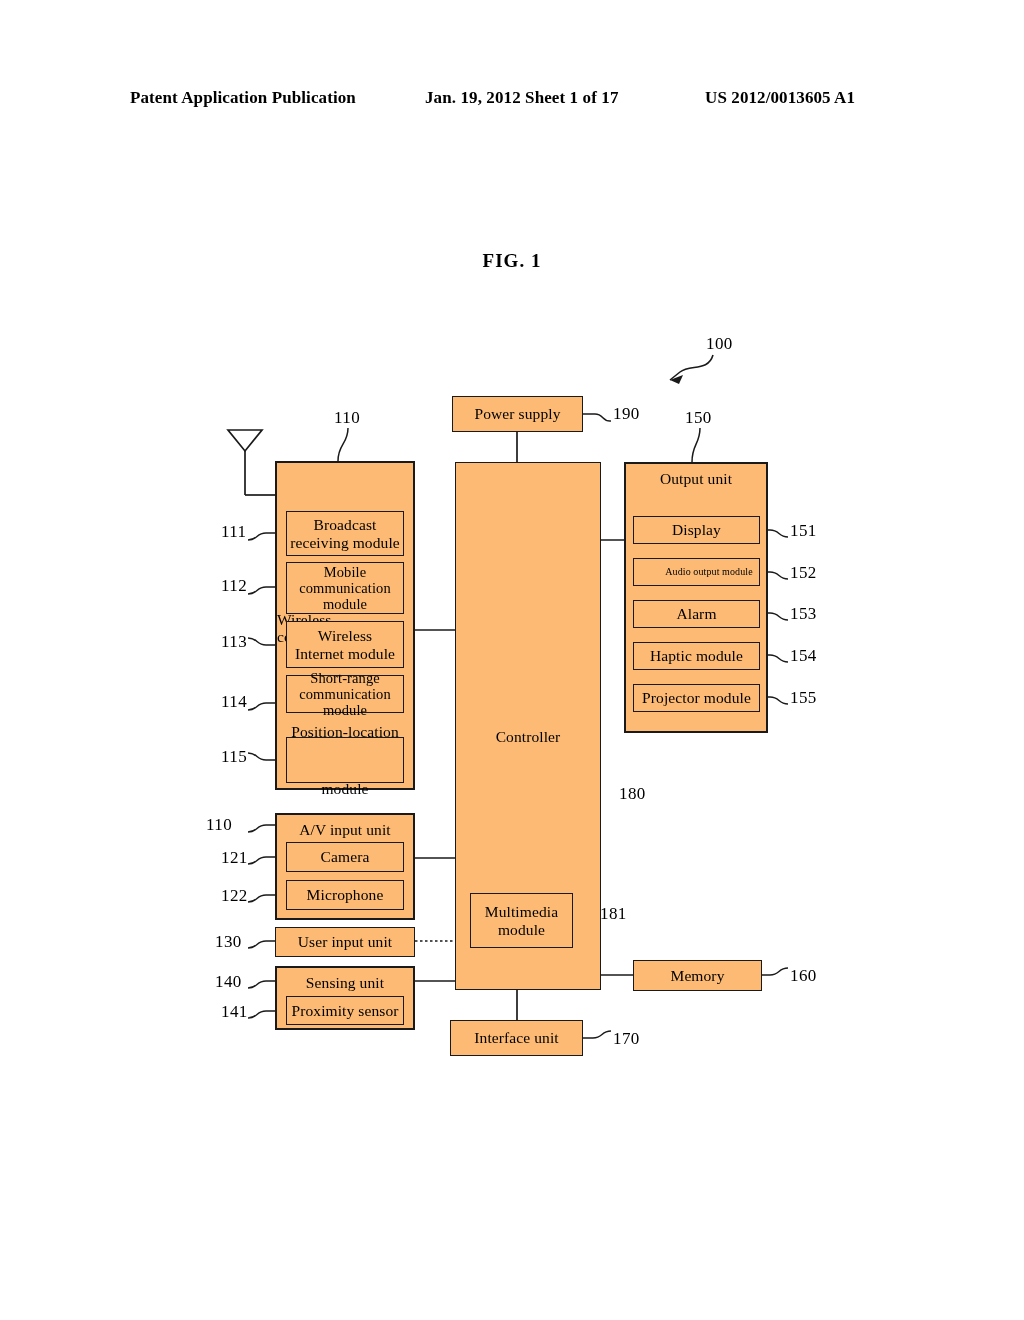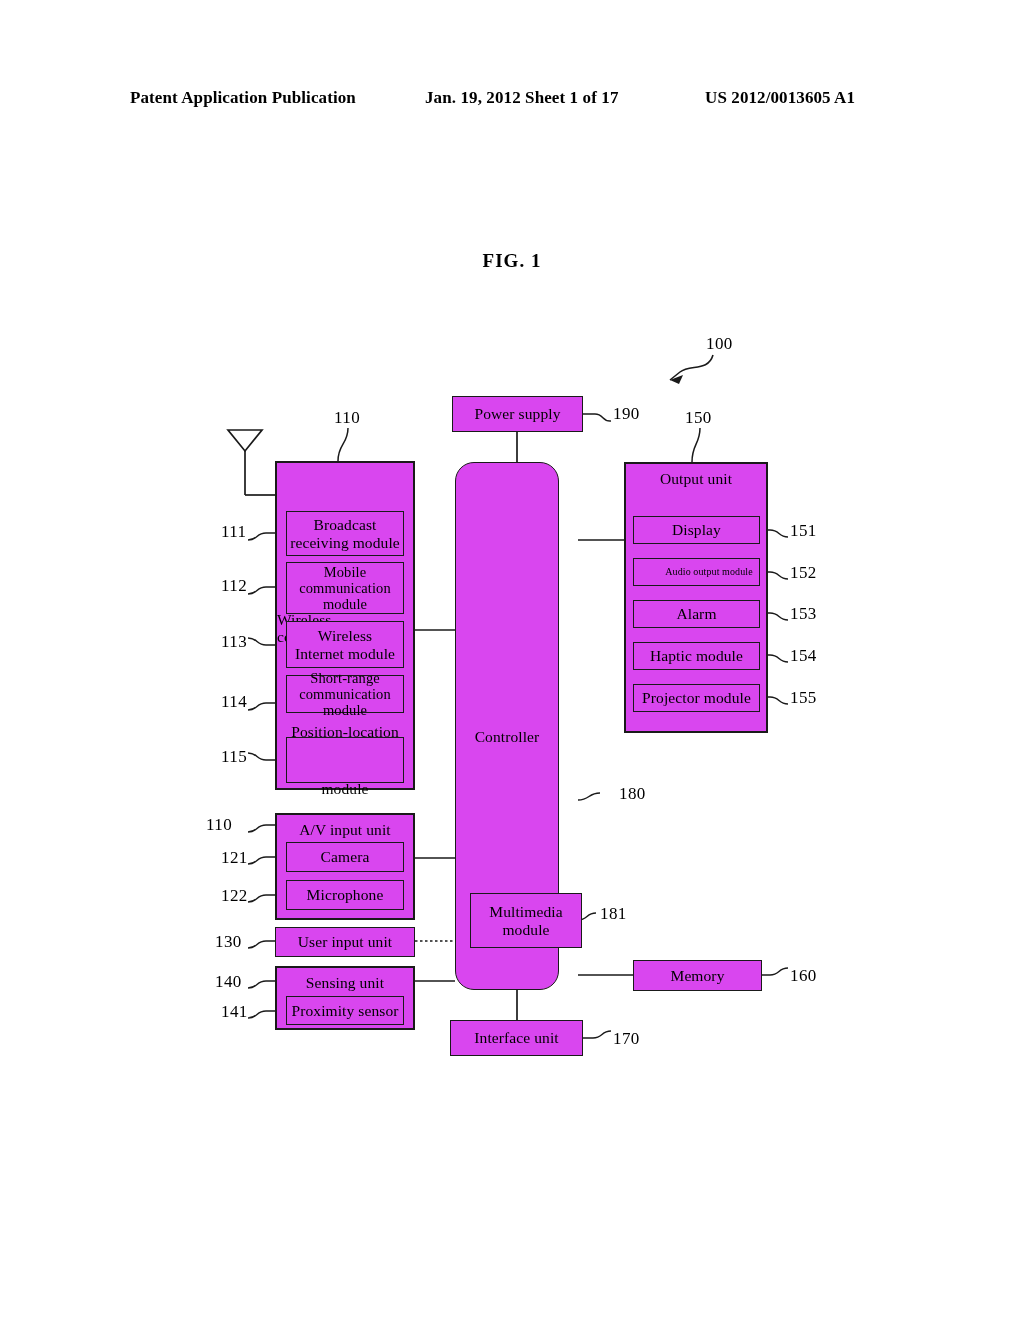--- a/index.html
+++ b/index.html
@@ -16,21 +16,21 @@
 
   #figtitle{position:absolute;left:0;top:250px;width:1024px;text-align:center;
             font-family:"Liberation Serif",serif;font-weight:bold;font-size:19px;
             letter-spacing:1px;}
   #figtitle span{display:inline-block;}
 
   
   #canvas{position:absolute;left:0;top:0;width:1024px;height:1320px;}
   #wires{position:absolute;left:0;top:0;width:1024px;height:1320px;}
 
-  .box{position:absolute;box-sizing:border-box;background:#d946ef;
+  .box{position:absolute;box-sizing:border-box;background:#fdba74;
        border:1.6px solid #1a1a1a;
        display:flex;align-items:center;justify-content:center;text-align:center;
        font-size:15.5px;line-height:1.12;letter-spacing:.1px;}
   .box.outer{border-width:2.2px;align-items:flex-start;padding-top:6px;}
   .box.inner{border-width:1.9px;}
   .box.thin{border-width:1.5px;}
   .box .t{display:block;}
 
   
   .ref{position:absolute;font-size:17px;letter-spacing:.4px;white-space:nowrap;}
@@ -111,27 +111,27 @@
     </g>
   </svg>
 
   <div class="ref" style="left:706px;top:334px;">100</div>
 
   <div class="box thin" style="left:452px;top:396px;width:131px;height:36px;">
     <span class="t">Power supply</span>
   </div>
   <div class="ref" style="left:613px;top:404px;">190</div>
 
-  <div class="box" style="left:455px;top:462px;width:104px;height:528px;
-       align-items:flex-start;padding-top:265px;border-width:1.8px;border-radius:19px;">
+  <div class="box" style="left:455px;top:462px;width:146px;height:528px;
+       align-items:flex-start;padding-top:265px;border-width:1.8px;">
     <span class="t">Controller</span>
   </div>
   <div class="ref" style="left:619px;top:784px;">180</div>
 
-  <div class="box inner" style="left:470px;top:893px;width:112px;height:55px;flex-direction:column;">
+  <div class="box inner" style="left:470px;top:893px;width:103px;height:55px;flex-direction:column;">
     <span class="t">Multimedia</span>
     <span class="t">module</span>
   </div>
   <div class="ref" style="left:600px;top:904px;">181</div>
 
   <div class="box outer" style="left:275px;top:461px;width:140px;height:329px;
        flex-direction:column;padding-top:5px;">
     <span class="t">Wireless</span>
     <span class="t">communication unit</span>
   </div>

